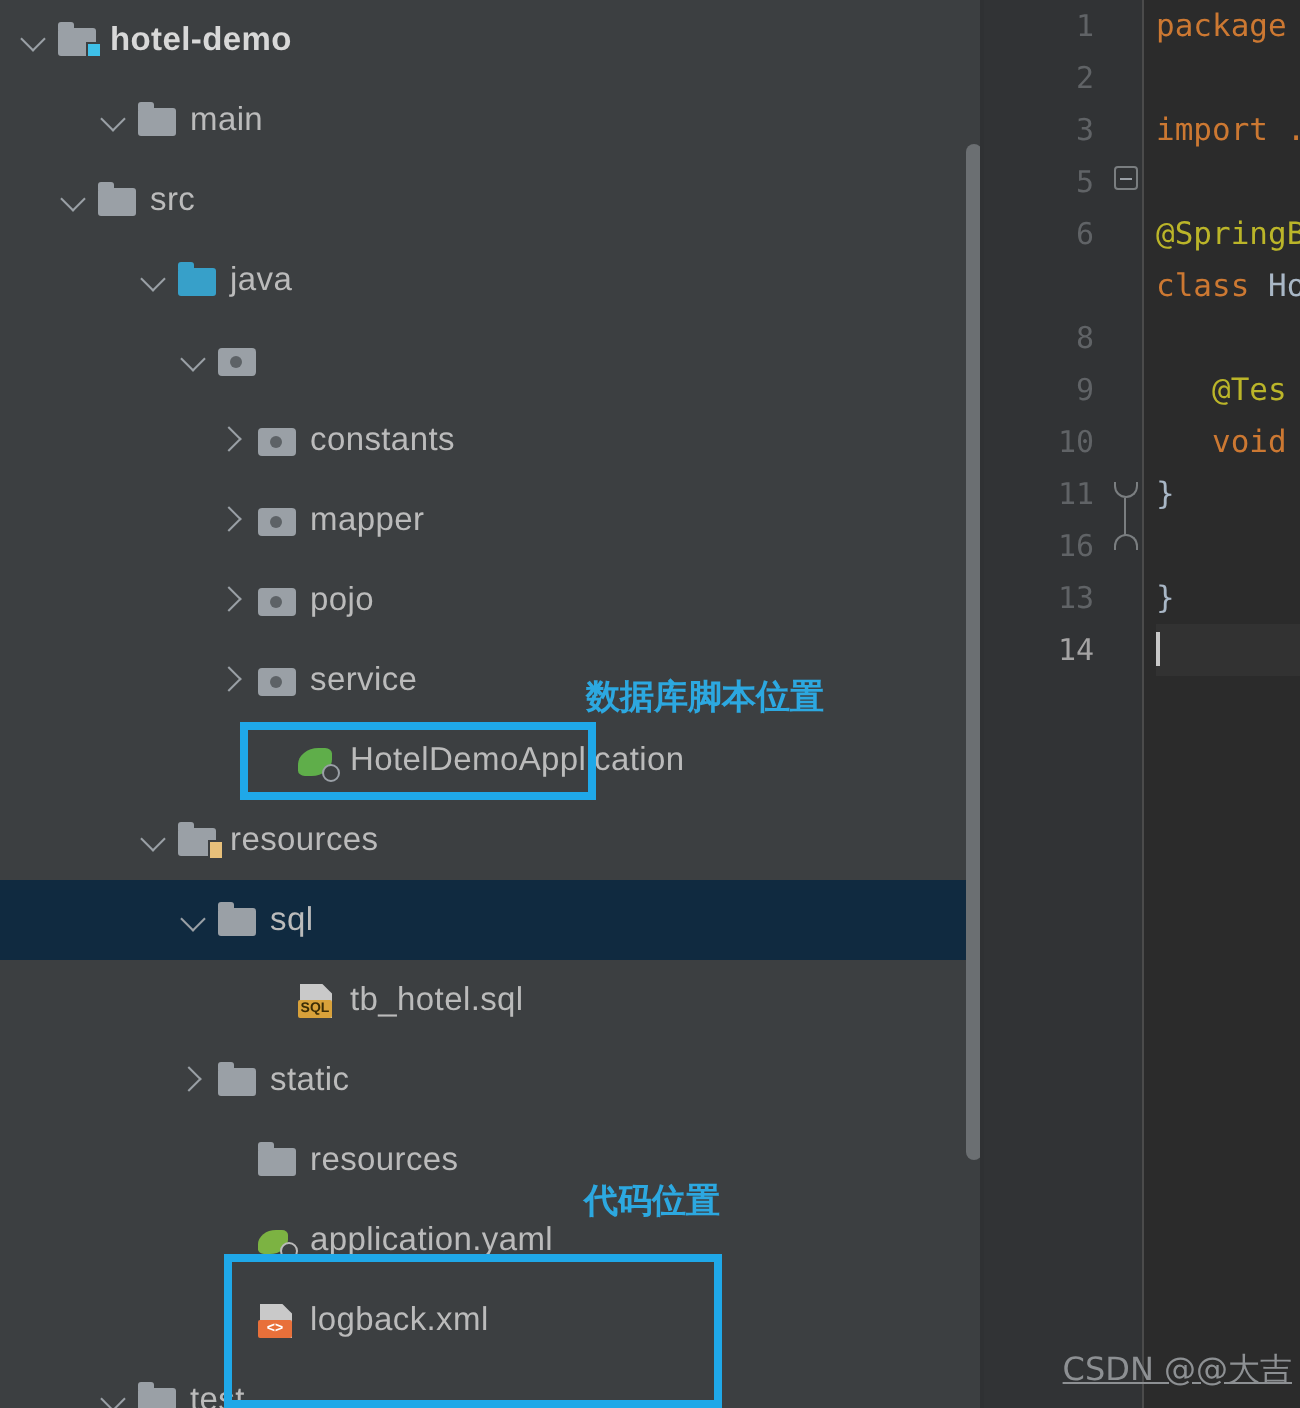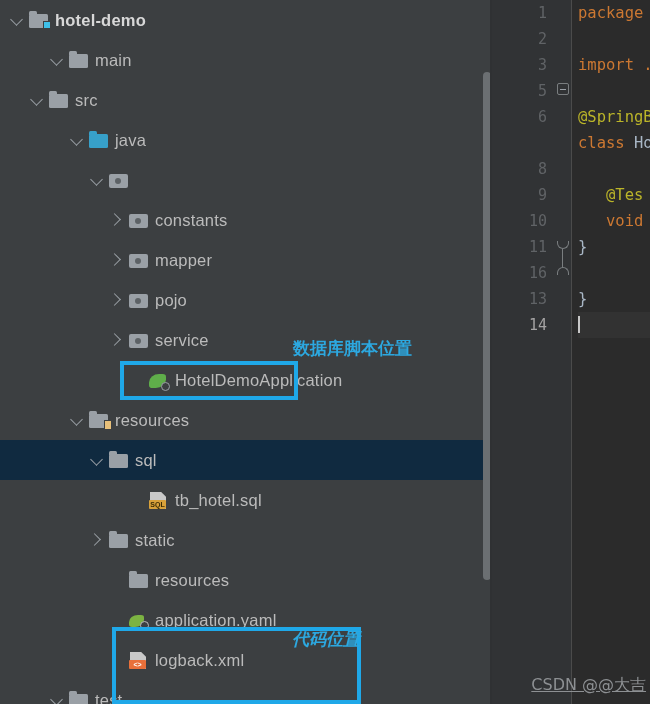--- a/index.html
+++ b/index.html
@@ -478,21 +478,21 @@
             <span class="folder"></span>
           </div>
           <span class="label fname-gray">test</span>
         </div>
       </div>
 
     <div id="overlays">
         <div class="hlbox" style="left: 120px; top: 361px; width: 178px; height: 39px;"></div>
         <div class="hlbox" style="left: 112px; top: 627px; width: 249px; height: 77px;"></div>
         <div class="annot" style="left: 293px; top: 337px;">数据库脚本位置</div>
-        <div class="annot" style="left: 292px; top: 628px; font-style: italic;">代码位置</div>
+        <div class="annot" style="left: 292px; top: 589px;">代码位置</div>
       </div>
 
     <div id="tree-scrollbar"></div>
   </div>
   <div id="tree-divider"></div>
 
   <div id="editor">
     <div id="gutter">
         <div class="ln">1</div>
         <div class="ln">2</div>

